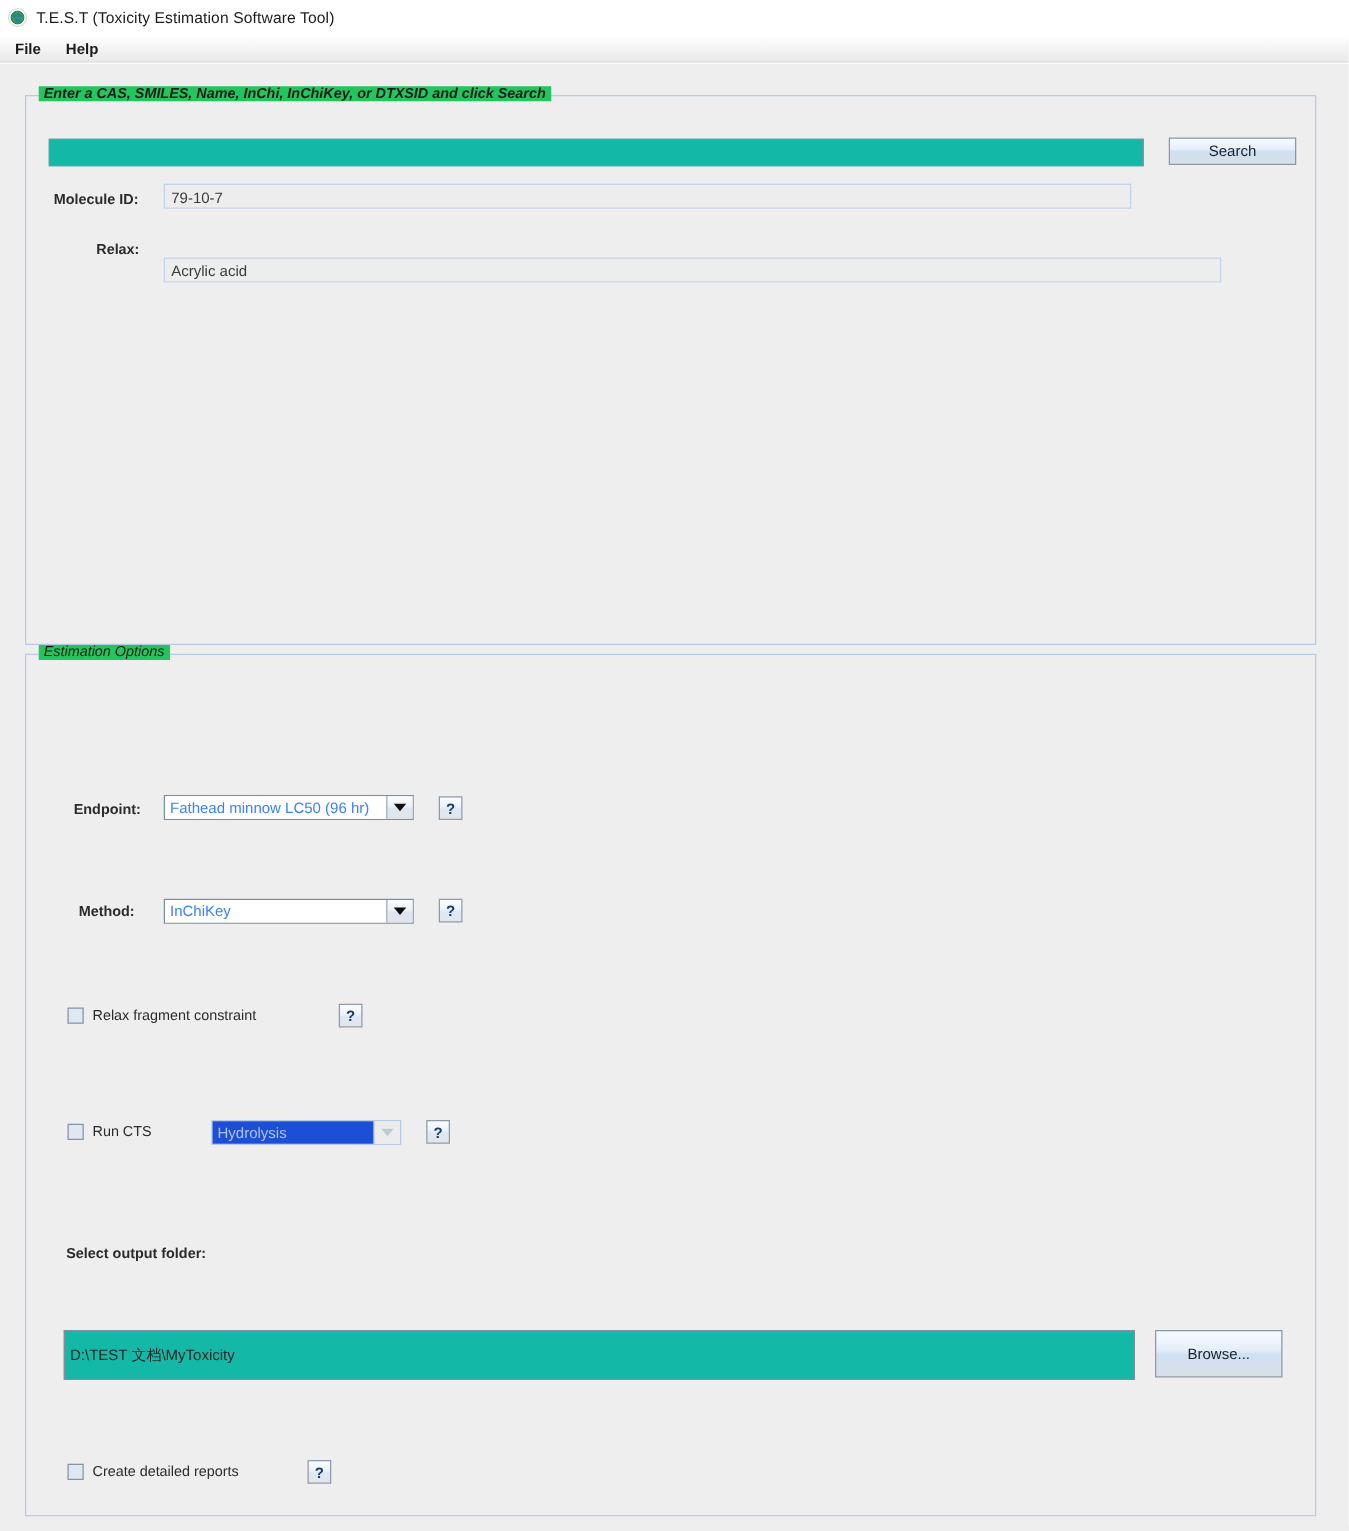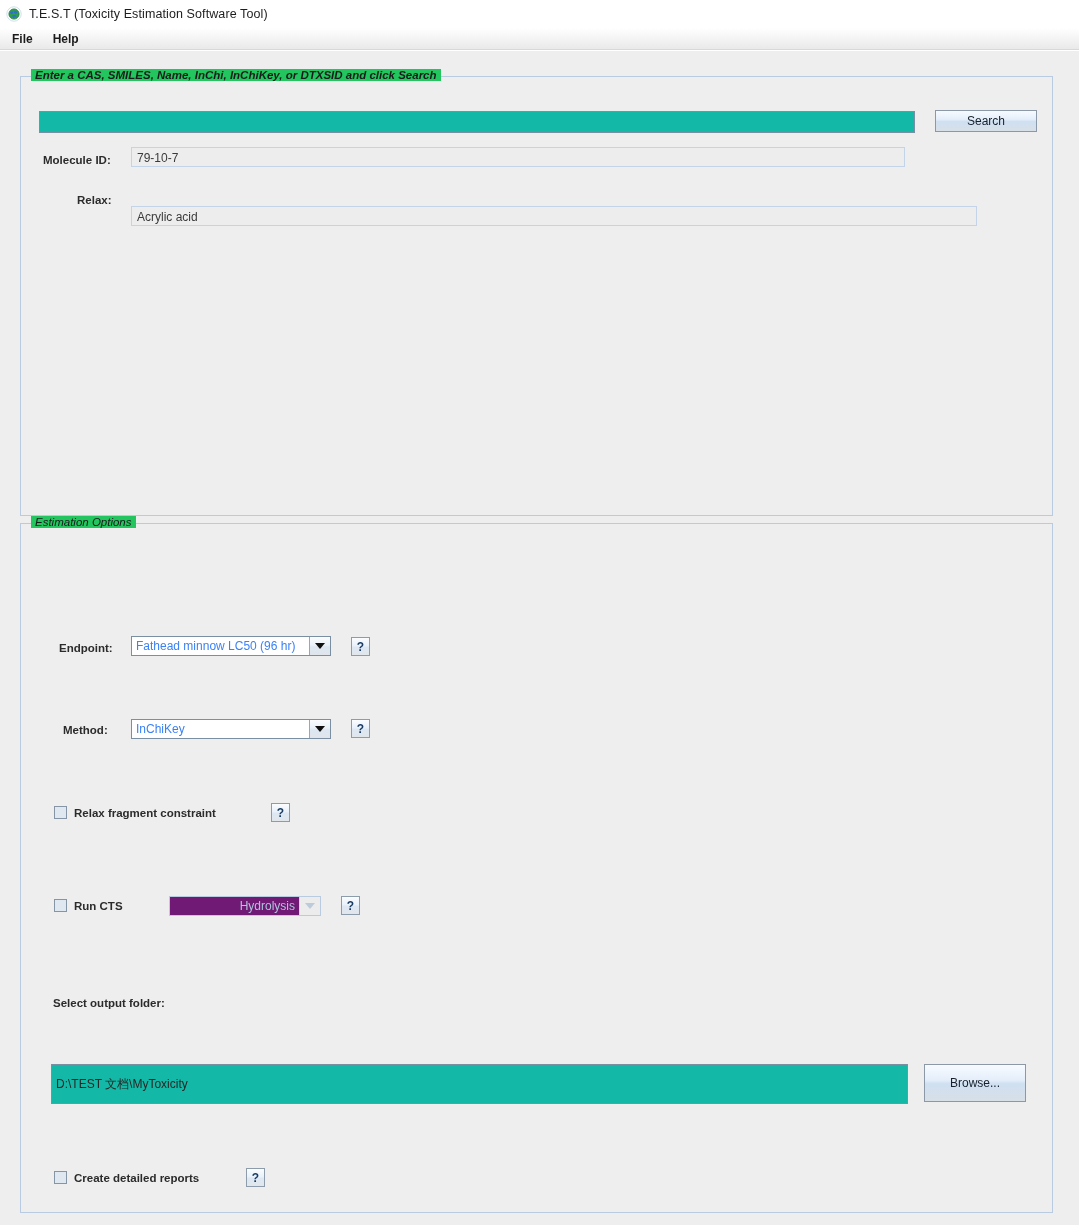--- a/index.html
+++ b/index.html
@@ -205,22 +205,21 @@
     border-right: 5px solid transparent;
     border-top: 6px solid #101010;
   }
   
   .combo.disabled {
     border-color: #b9cbe0;
     background: #eeeeee;
   }
   .combo.disabled .combo-text {
     color: #aec4dc;
-    background: #701a75;
-    text-align: right;
+    background: #1d4ed8;
   }
   .combo.disabled .combo-arrow {
     border-left: 1px solid #cbd9e7;
     background: #ececec;
   }
   .combo.disabled .arrow-glyph {
     border-top-color: #bccbda;
   }
 
   
@@ -234,21 +233,21 @@
     width: 13px;
     height: 13px;
     box-sizing: border-box;
     border: 1px solid #8595a6;
     background: #dfe7f1;
     margin-right: 7px;
     flex: 0 0 auto;
   }
   .cb-label {
     font-size: 11.5px;
-    font-weight: bold;
+    font-weight: normal;
     color: #2b2b2b;
   }
 </style>
 </head>
 <body>
 
 <div class="titlebar">
   <svg class="app-icon" viewBox="0 0 16 16">
     <circle cx="8" cy="8" r="7.2" fill="#ffffff" stroke="#cfe0ea" stroke-width="1"></circle>
     <circle cx="8" cy="8" r="5.1" fill="#2f9e4f"></circle>

